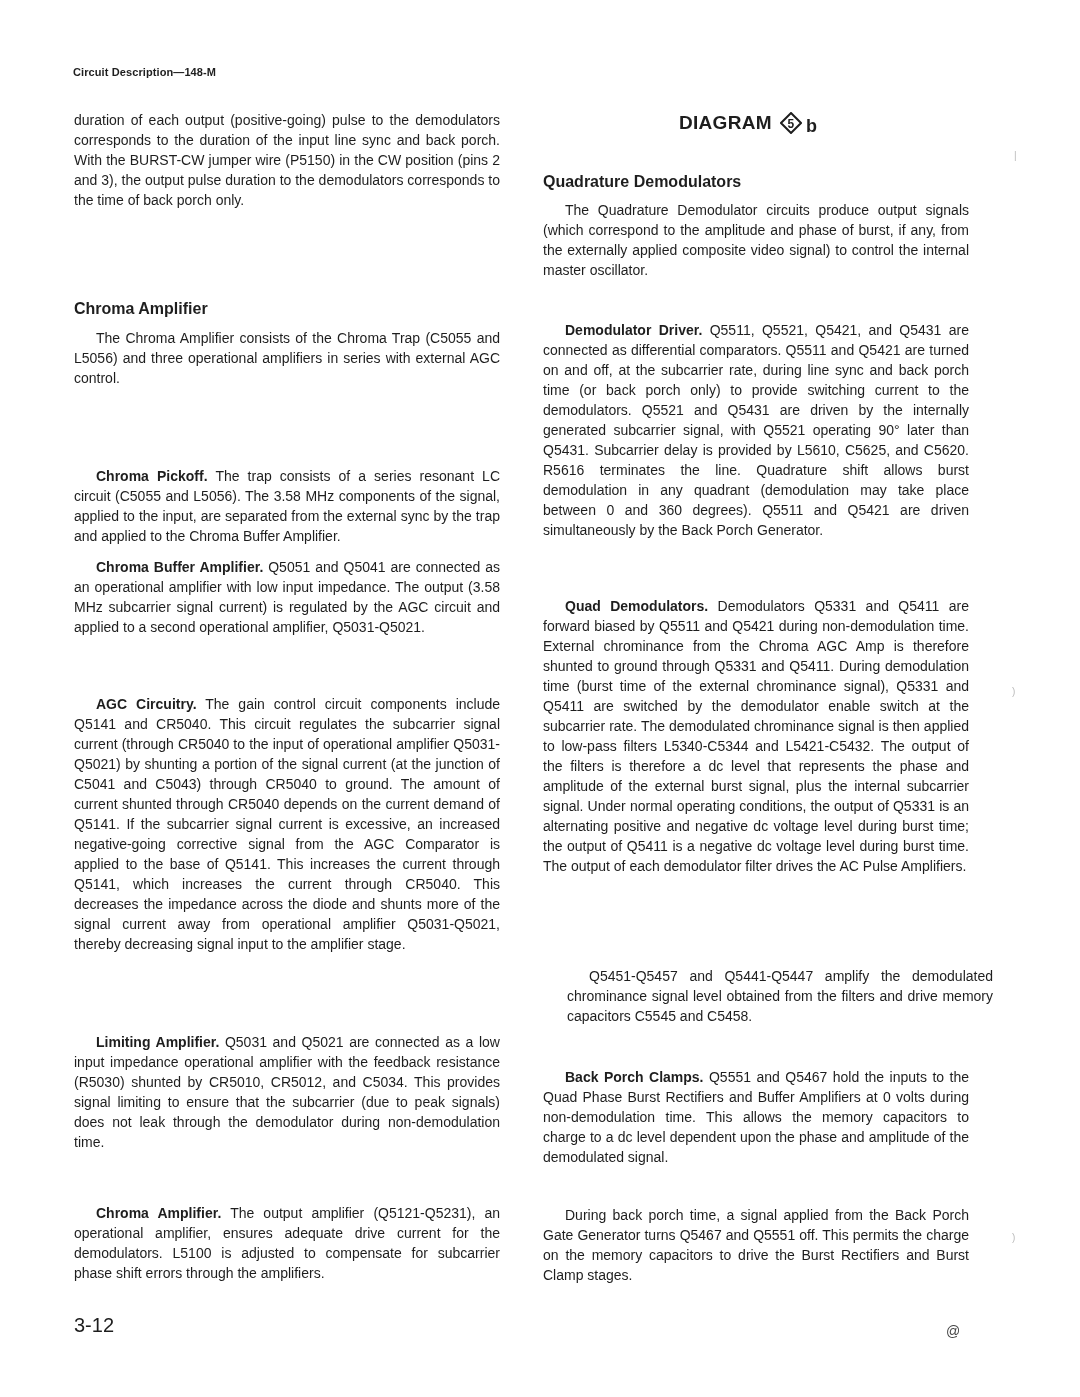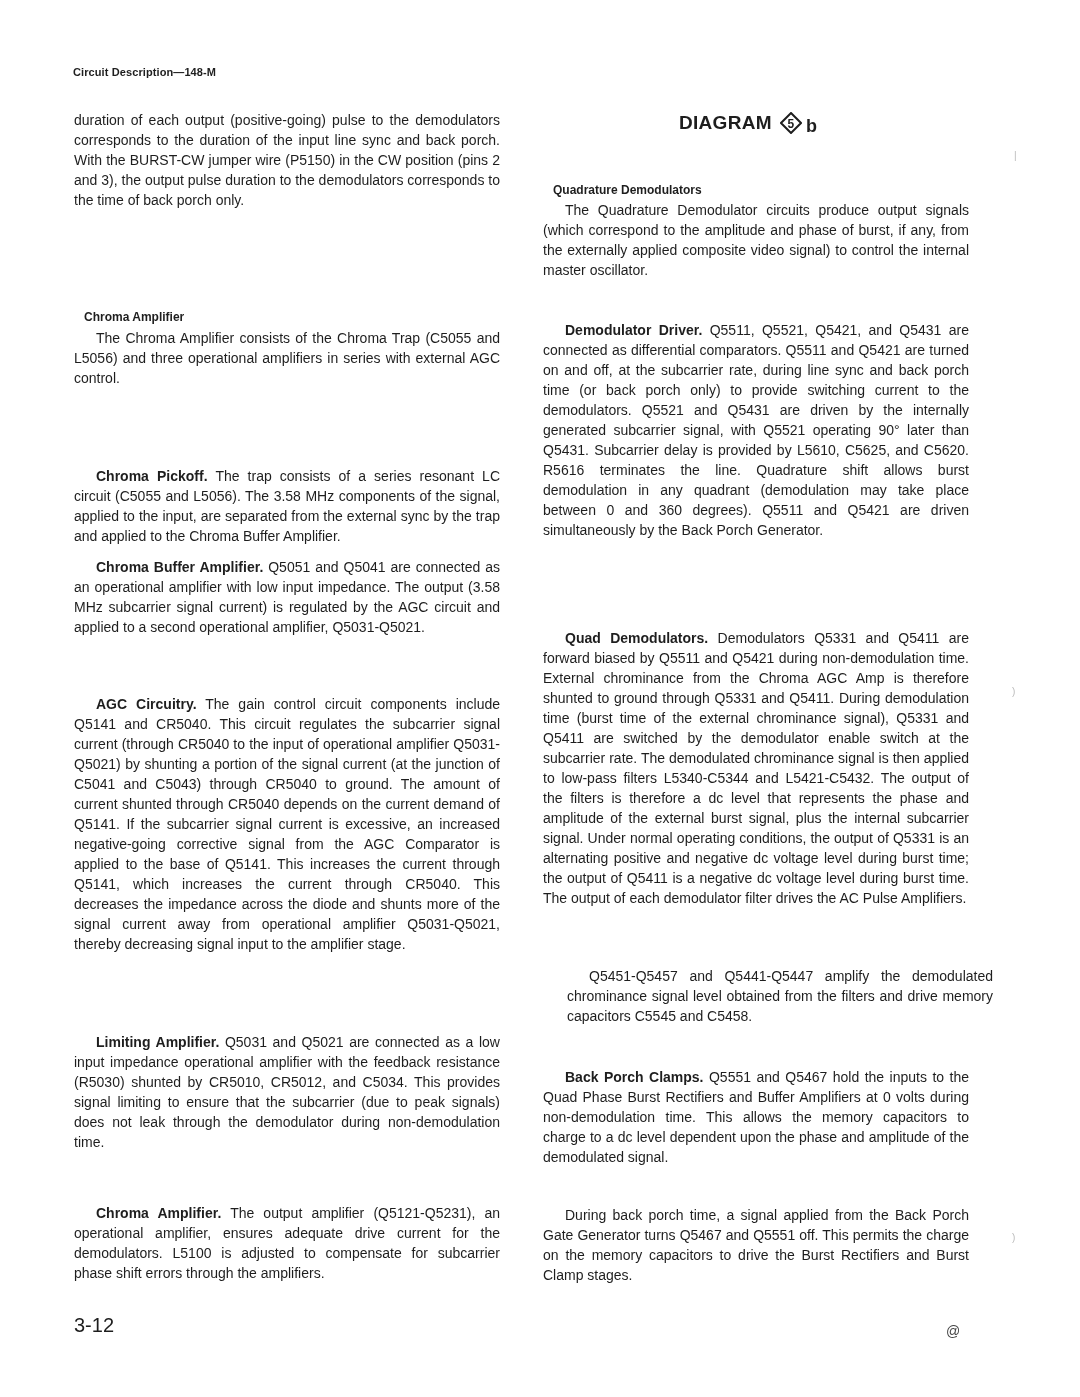--- a/index.html
+++ b/index.html
@@ -14,21 +14,21 @@
   }
   .col-left { left: 74px; }
   .col-right { left: 543px; }
   .block { position: absolute; width: 426px; }
   p.par {
     margin: 0; font-size: 14px; line-height: 20px;
     text-align: justify; text-indent: 22px;
   }
   .lead { font-weight: bold; }
   h2.sec {
-    margin: 10px; font-size: 12px; font-weight: bold; position: absolute;
+    margin: 0; font-size: 16px; font-weight: bold; position: absolute;
   }
   .diagram {
     position: absolute; left: 679px; top: 108px;
     font-weight: bold; font-size: 19px; letter-spacing: 0.3px;
     display: flex; align-items: center;
   }
   .diamond {
     display: inline-block; width: 22px; height: 22px; position: relative;
     margin-left: 8px;
   }
@@ -92,21 +92,21 @@
 <h2 class="sec" style="left:543px; top:173px;">Quadrature Demodulators</h2>
 
 <div class="block col-right" style="top:200px;">
   <p class="par">The Quadrature Demodulator circuits produce output signals (which correspond to the amplitude and phase of burst, if any, from the externally applied composite video signal) to control the internal master oscillator.</p>
 </div>
 
 <div class="block col-right" style="top:320px;">
   <p class="par"><span class="lead">Demodulator Driver.</span><span> Q5511, Q5521, Q5421, and Q5431 are connected as differential comparators. Q5511 and Q5421 are turned on and off, at the subcarrier rate, during line sync and back porch time (or back porch only) to provide switching current to the demodulators. Q5521 and Q5431 are driven by the internally generated subcarrier signal, with Q5521 operating 90° later than Q5431. Subcarrier delay is provided by L5610, C5625, and C5620. R5616 terminates the line. Quadrature shift allows burst demodulation in any quadrant (demodulation may take place between 0 and 360 degrees). Q5511 and Q5421 are driven simultaneously by the Back Porch Generator.</span></p>
 </div>
 
-<div class="block col-right" style="top:596px;margin-top:32px;">
+<div class="block col-right" style="top:596px;">
   <p class="par"><span class="lead">Quad Demodulators.</span><span> Demodulators Q5331 and Q5411 are forward biased by Q5511 and Q5421 during non-demodulation time. External chrominance from the Chroma AGC Amp is therefore shunted to ground through Q5331 and Q5411. During demodulation time (burst time of the external chrominance signal), Q5331 and Q5411 are switched by the demodulator enable switch at the subcarrier rate. The demodulated chrominance signal is then applied to low-pass filters L5340-C5344 and L5421-C5432. The output of the filters is therefore a dc level that represents the phase and amplitude of the external burst signal, plus the internal subcarrier signal. Under normal operating conditions, the output of Q5331 is an alternating positive and negative dc voltage level during burst time; the output of Q5411 is a negative dc voltage level during burst time. The output of each demodulator filter drives the AC Pulse Amplifiers.</span></p>
 </div>
 
 <div class="block col-right" style="top:966px;margin-left:24px;">
   <p class="par"><span class="lead"></span><span>Q5451-Q5457 and Q5441-Q5447 amplify the demodulated chrominance signal level obtained from the filters and drive memory capacitors C5545 and C5458.</span></p>
 </div>
 
 <div class="block col-right" style="top:1067px;">
   <p class="par"><span class="lead">Back Porch Clamps.</span><span> Q5551 and Q5467 hold the inputs to the Quad Phase Burst Rectifiers and Buffer Amplifiers at 0 volts during non-demodulation time. This allows the memory capacitors to charge to a dc level dependent upon the phase and amplitude of the demodulated signal.</span></p>
 </div>

